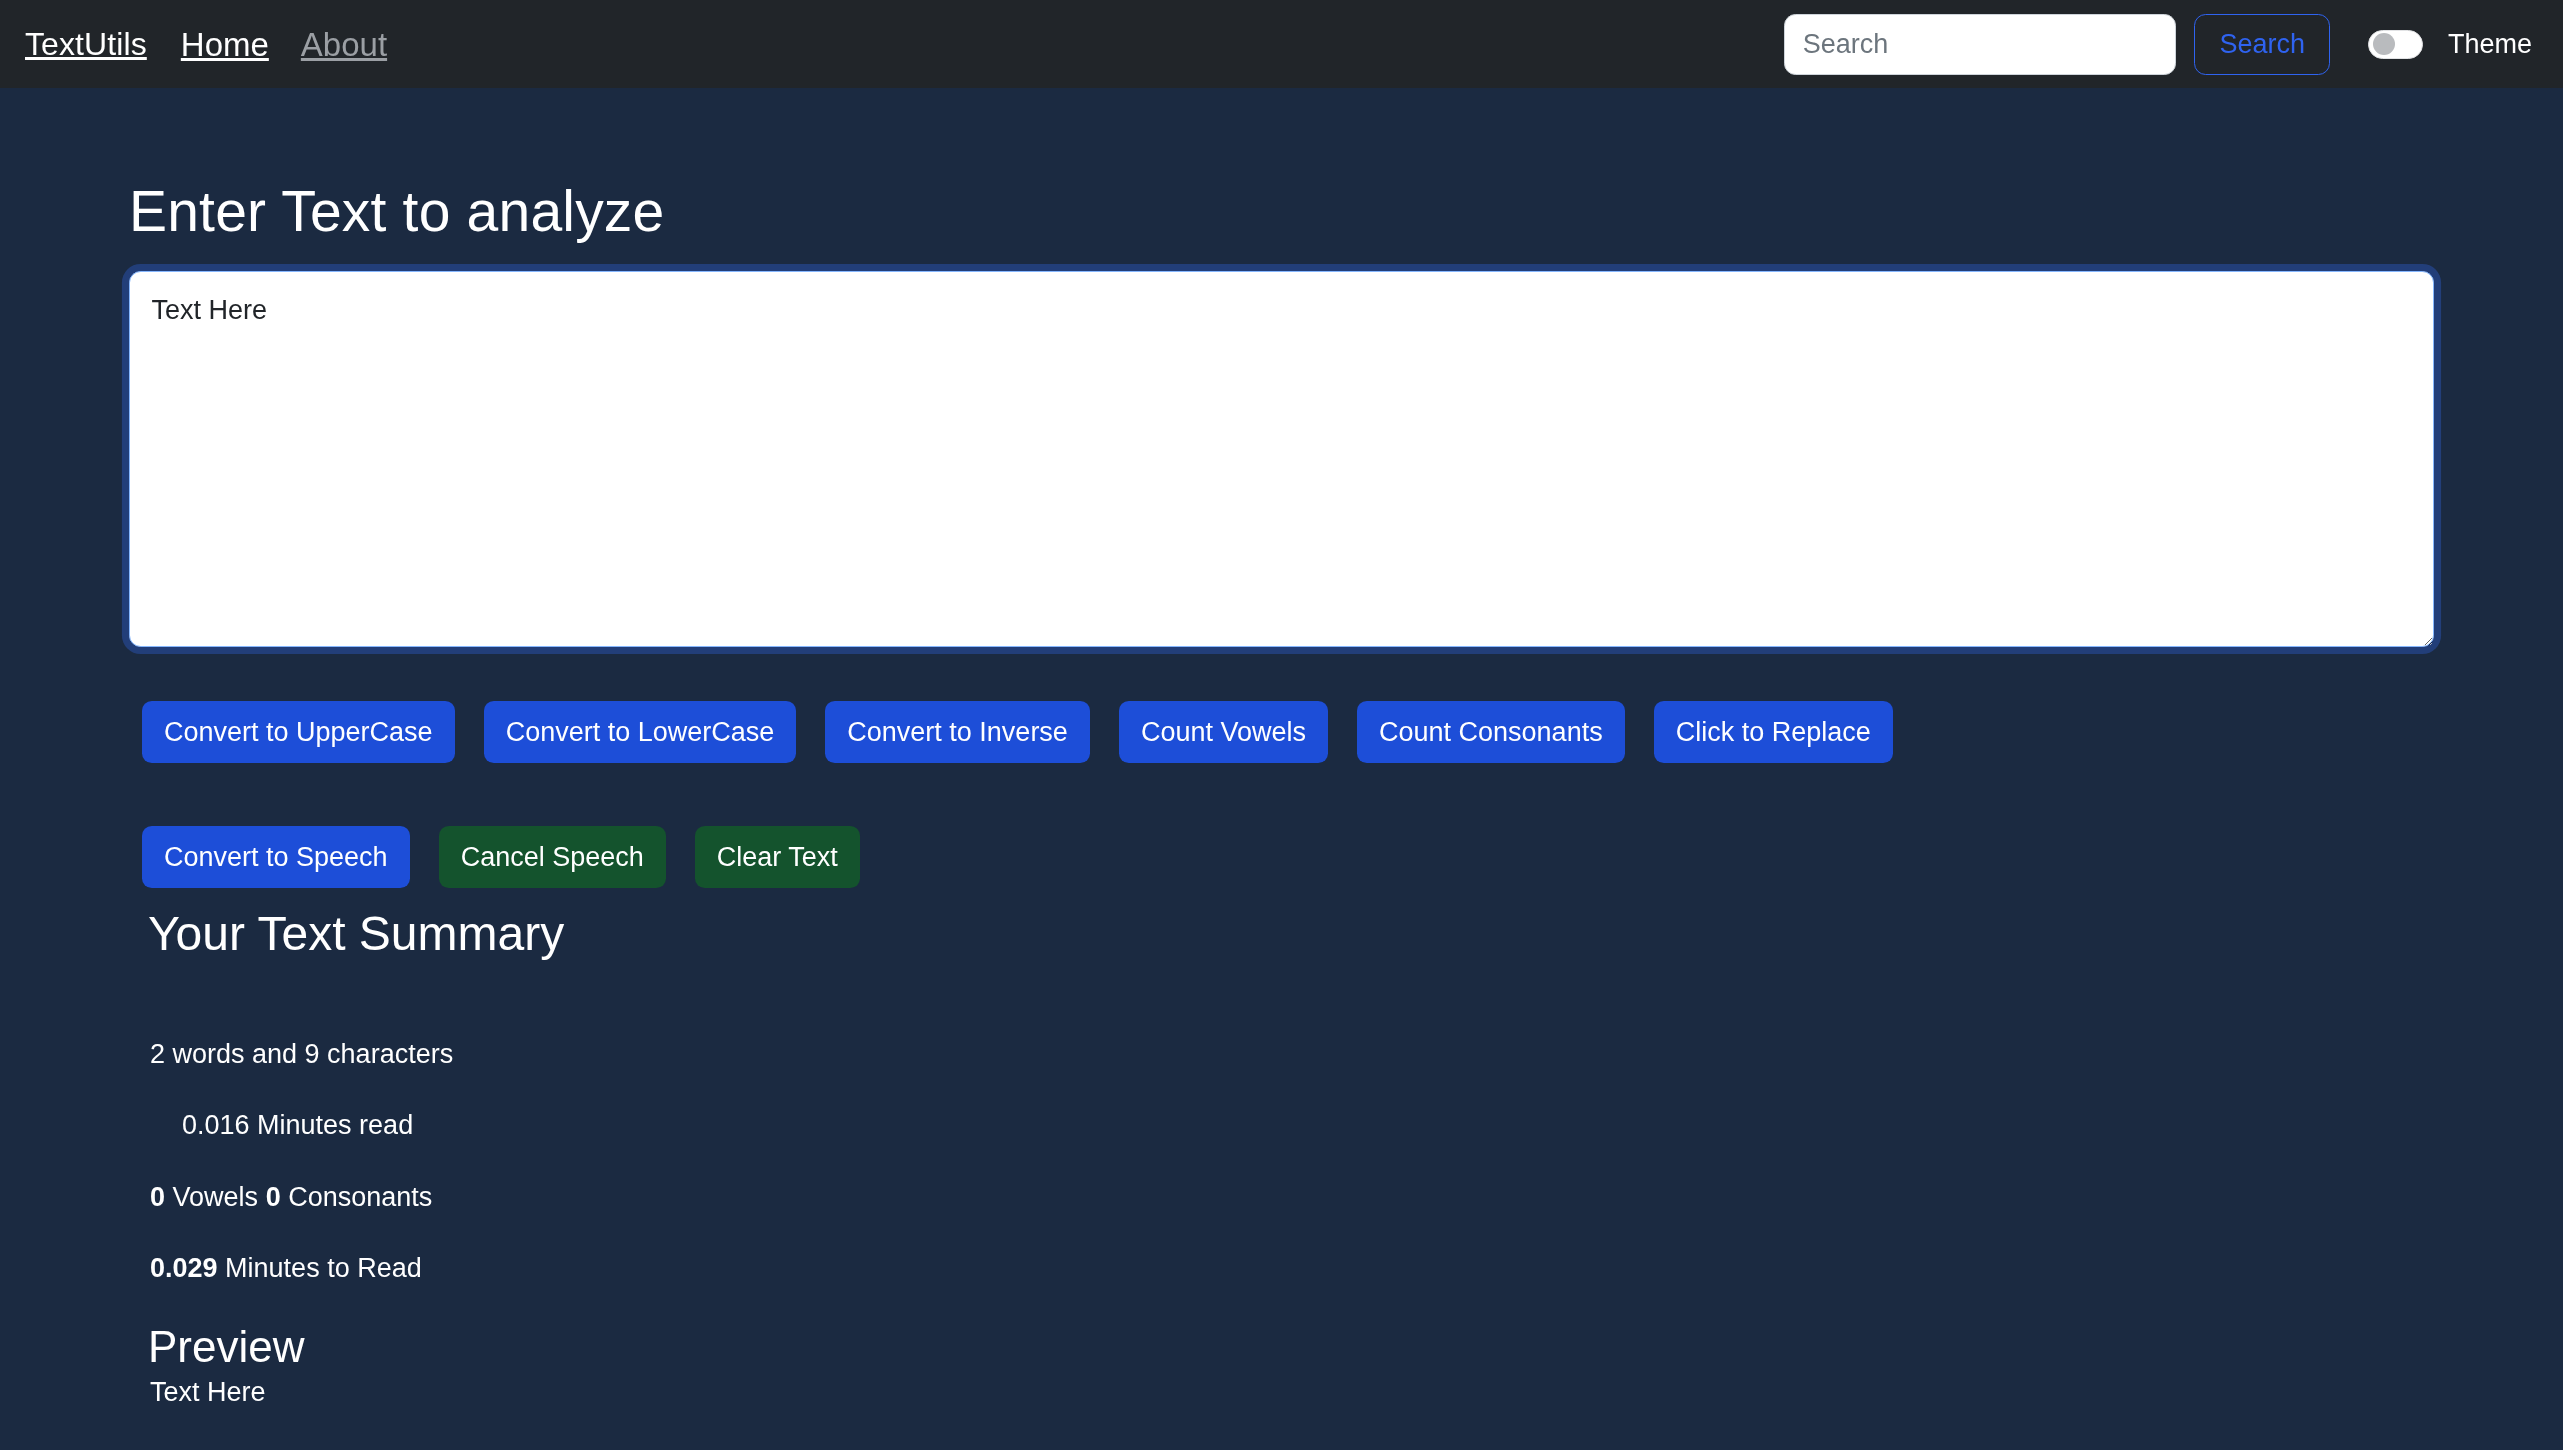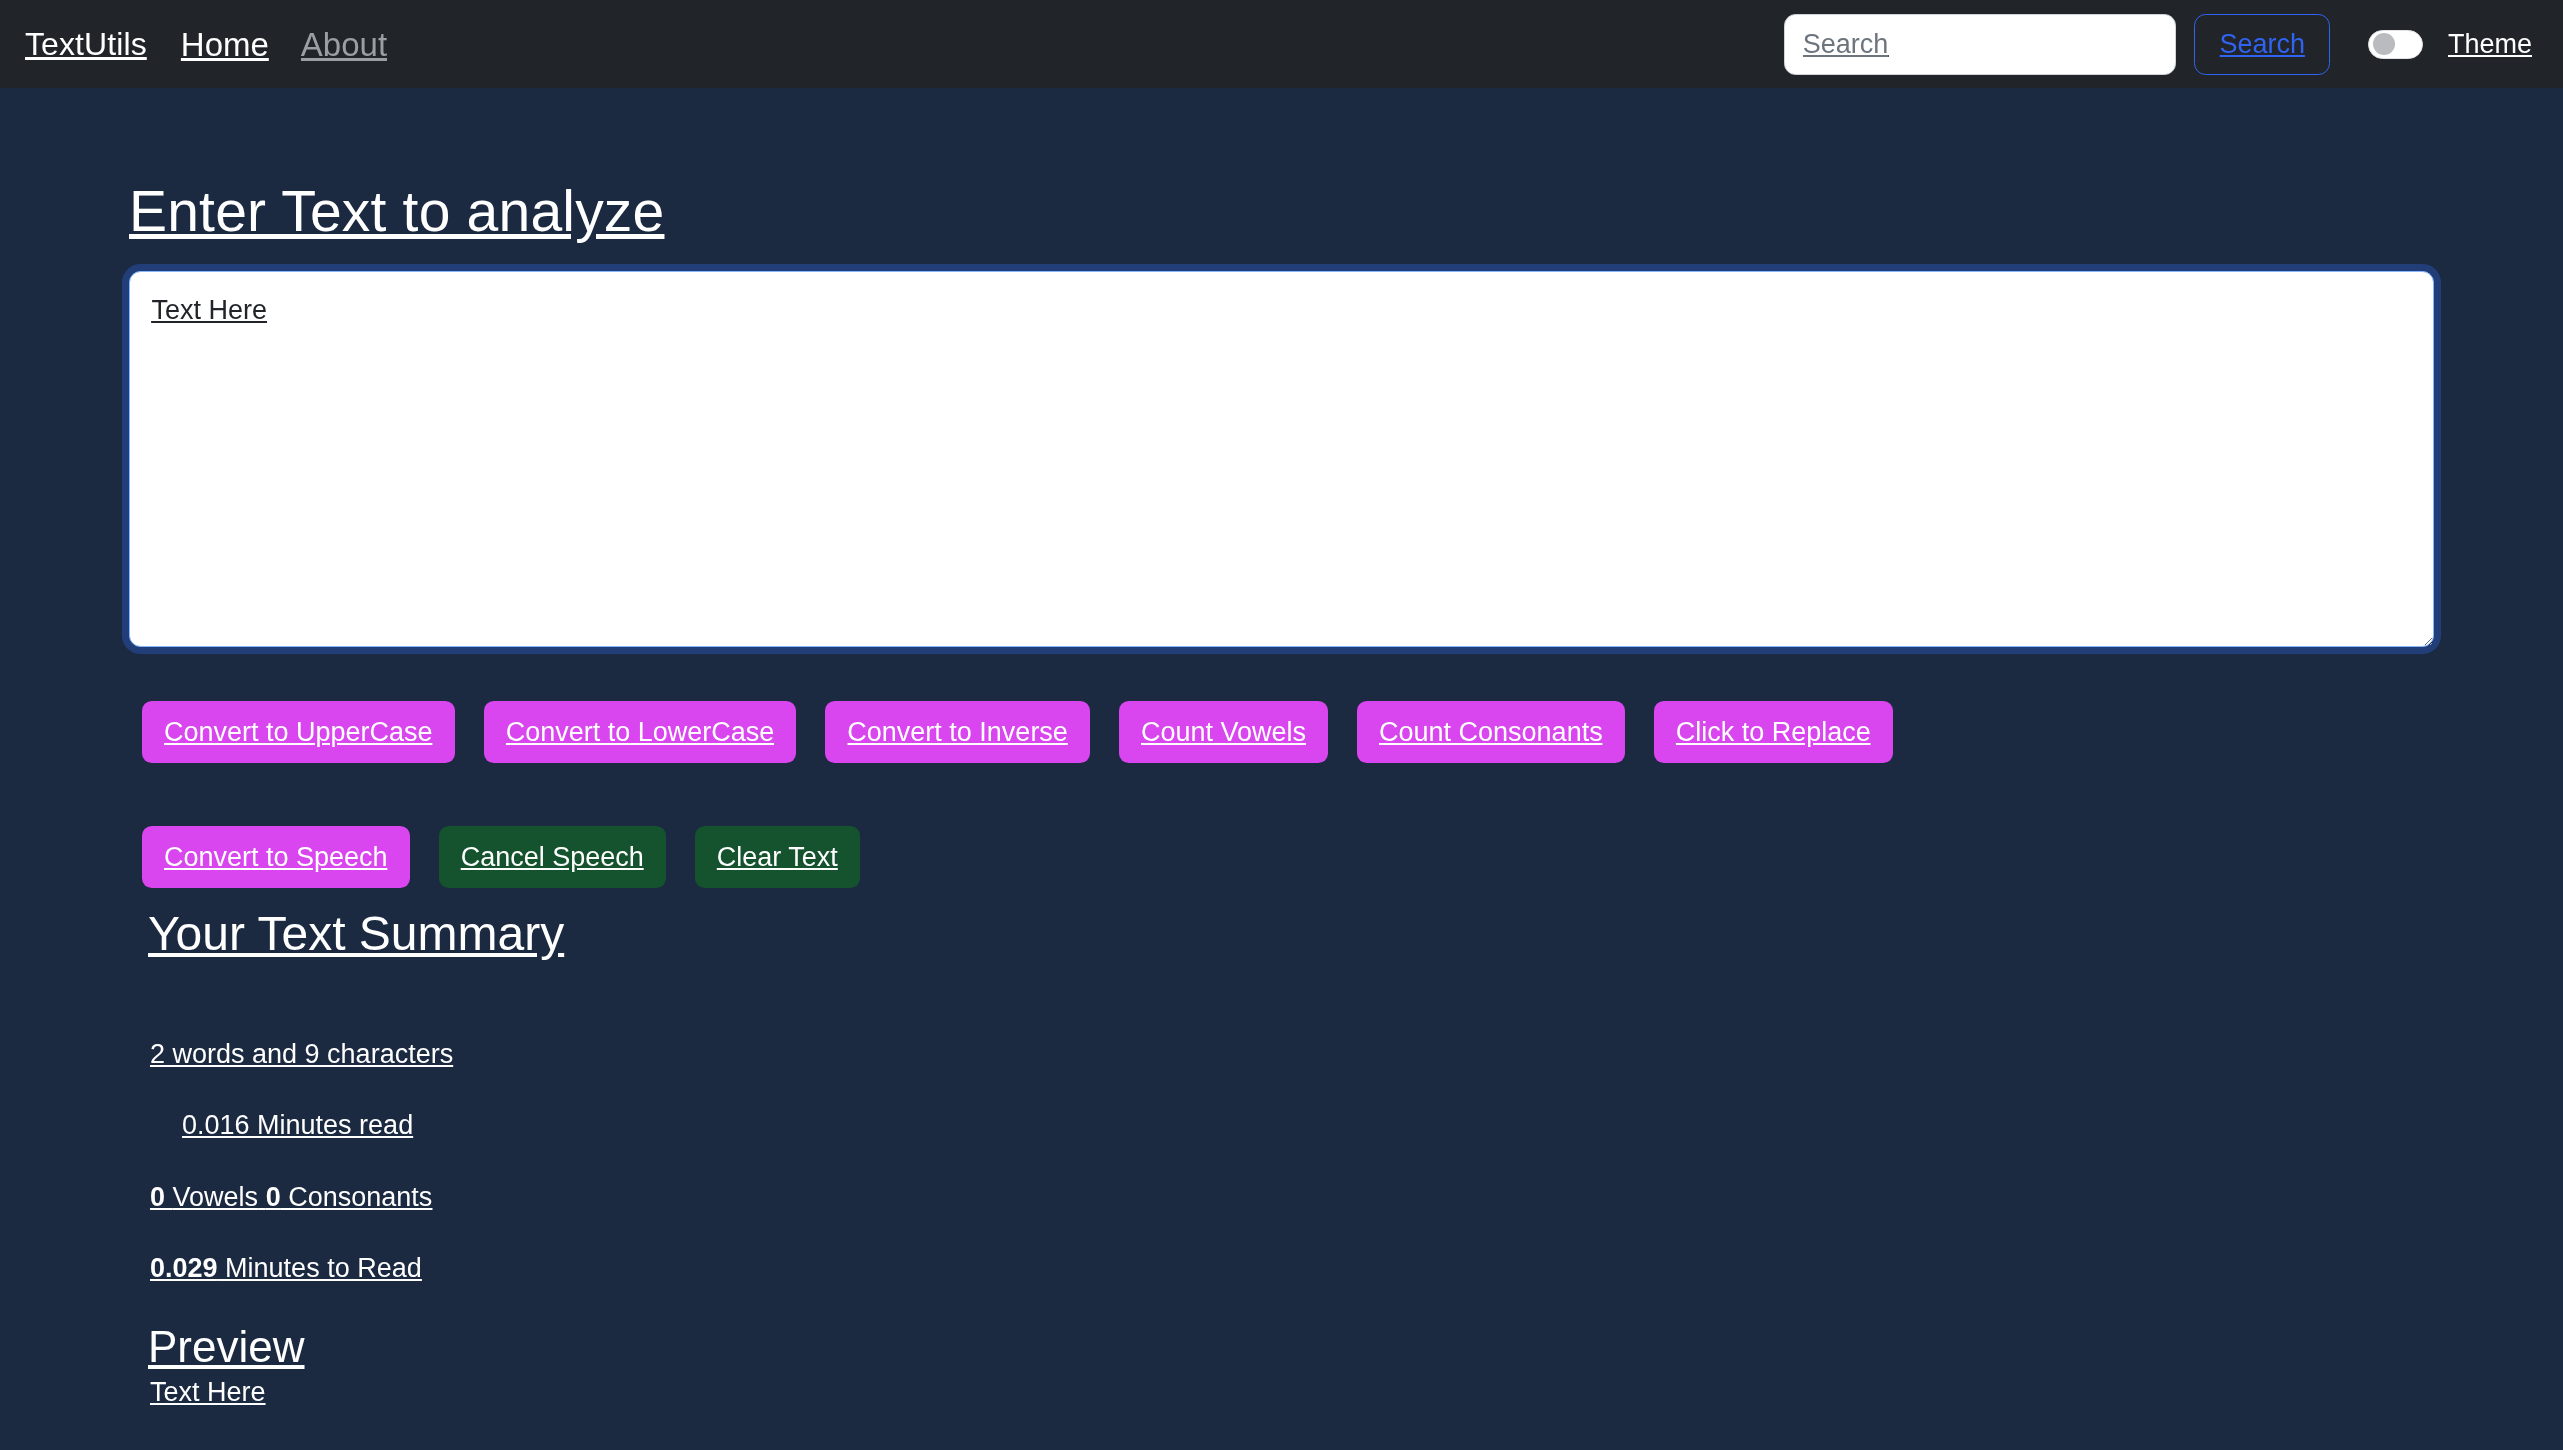--- a/index.html
+++ b/index.html
@@ -1,15 +1,15 @@
 <!DOCTYPE html>
 <html style="font-size:14.2px"><head>
 <meta charset="utf-8">
 <style>
-  * { box-sizing: border-box; text-decoration: underline; }
+  * { box-sizing: border-box; }
   html, body {
     margin: 0;
     padding: 0;
     width: 2563px;
     height: 1451px;
     background: #1b2a41;
     font-family: "Liberation Sans", sans-serif;
     overflow: hidden;
   }
 
@@ -169,21 +169,21 @@
     font-family: "Liberation Sans", sans-serif;
     line-height: 1;
     color: #ffffff;
     cursor: pointer;
     white-space: nowrap;
     margin-right: 29px;
     display: inline-flex;
     align-items: center;
     justify-content: center;
   }
-  .btn-primary { background: #d946ef; }
+  .btn-primary { background: #1d4ed8; }
   .btn-danger  { background: #14532d; }
 
   .summary-title {
     position: absolute;
     left: 148px;
     top: 906px;
     color: #ffffff;
     font-size: 48px;
     font-weight: normal;
     margin: 0;

